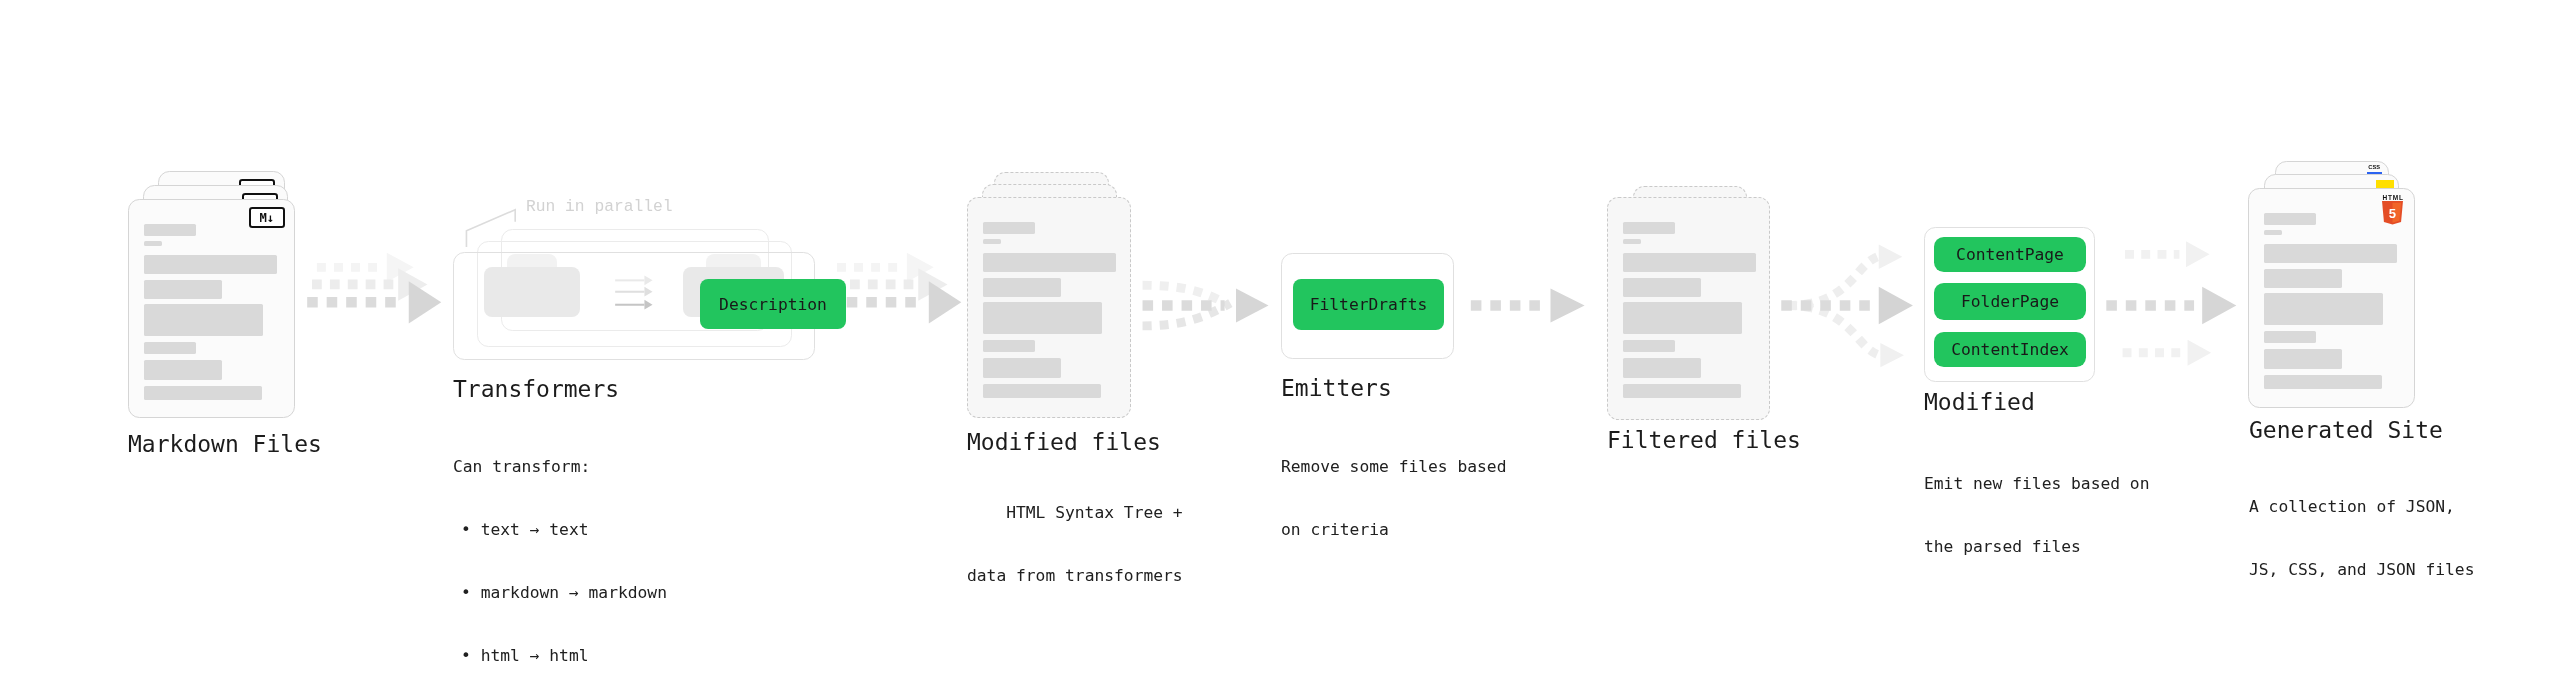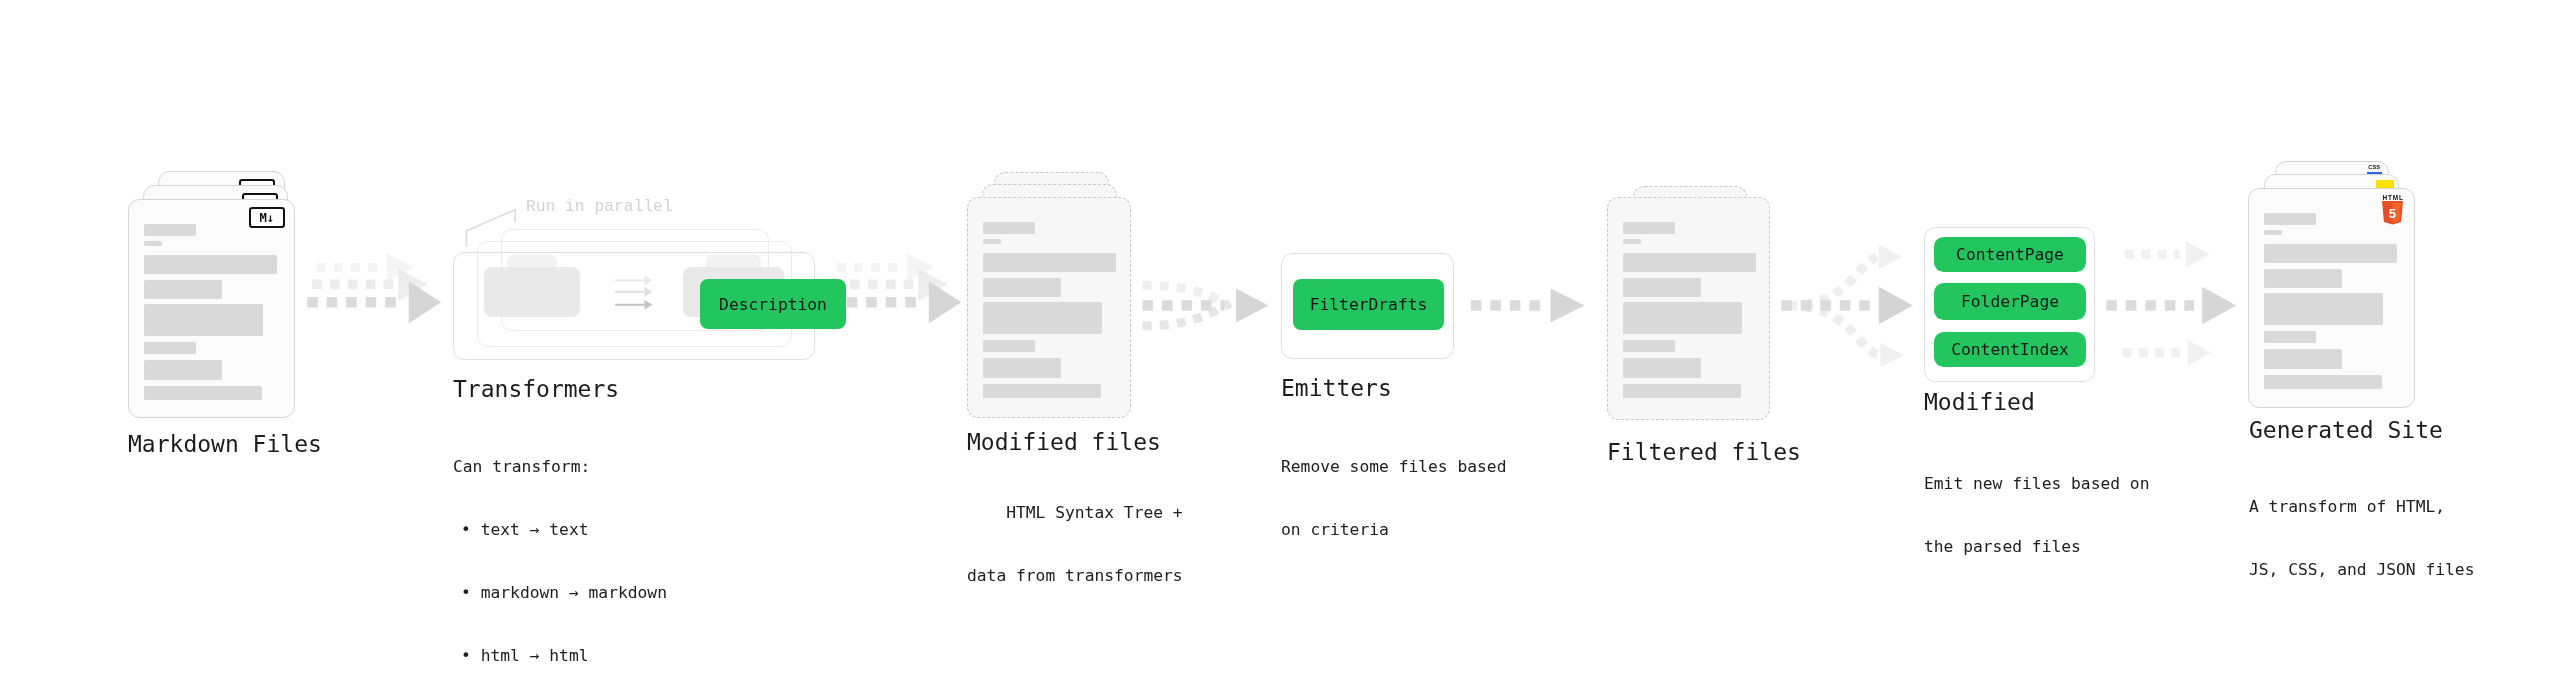--- a/index.html
+++ b/index.html
@@ -207,21 +207,21 @@
     <div class="file-card dashed" style="left:1607px;top:197px;width:163px;height:223px;">
       <div class="bar bar-a"></div>
       <div class="bar bar-b"></div>
       <div class="bar bar-c"></div>
       <div class="bar bar-d"></div>
       <div class="bar bar-e"></div>
       <div class="bar bar-f"></div>
       <div class="bar bar-g"></div>
       <div class="bar bar-h"></div>
     </div>
-    <div class="stage-title" style="left:1607px;top:428px;margin-top:12px;">Filtered files</div>
+    <div class="stage-title" style="left:1607px;top:428px;">Filtered files</div>
   </div>
 
   <div class="layer">
     <div class="outline-box solid-bg" style="left:1924px;top:227px;width:171px;height:155px;"></div>
     <div class="pill emitter" style="left:1934px;top:237px;width:152px;height:35px;">
       <span>ContentPage</span>
     </div>
     <div class="pill emitter" style="left:1934px;top:283px;width:152px;height:37px;">
       <span>FolderPage</span>
     </div>
@@ -258,19 +258,19 @@
       <div class="bar bar-b"></div>
       <div class="bar bar-c"></div>
       <div class="bar bar-d"></div>
       <div class="bar bar-e"></div>
       <div class="bar bar-f"></div>
       <div class="bar bar-g"></div>
       <div class="bar bar-h"></div>
     </div>
     <div class="stage-title" style="left:2249px;top:418px;">Generated Site</div>
     <div class="stage-desc" style="left:2249px;top:454px;">
-      <div>A transform of HTML,</div>
+      <div>A collection of JSON,</div>
       <div>JS, CSS, and JSON files</div>
     </div>
   </div>
 
 </div>
 
 
 </body></html>

